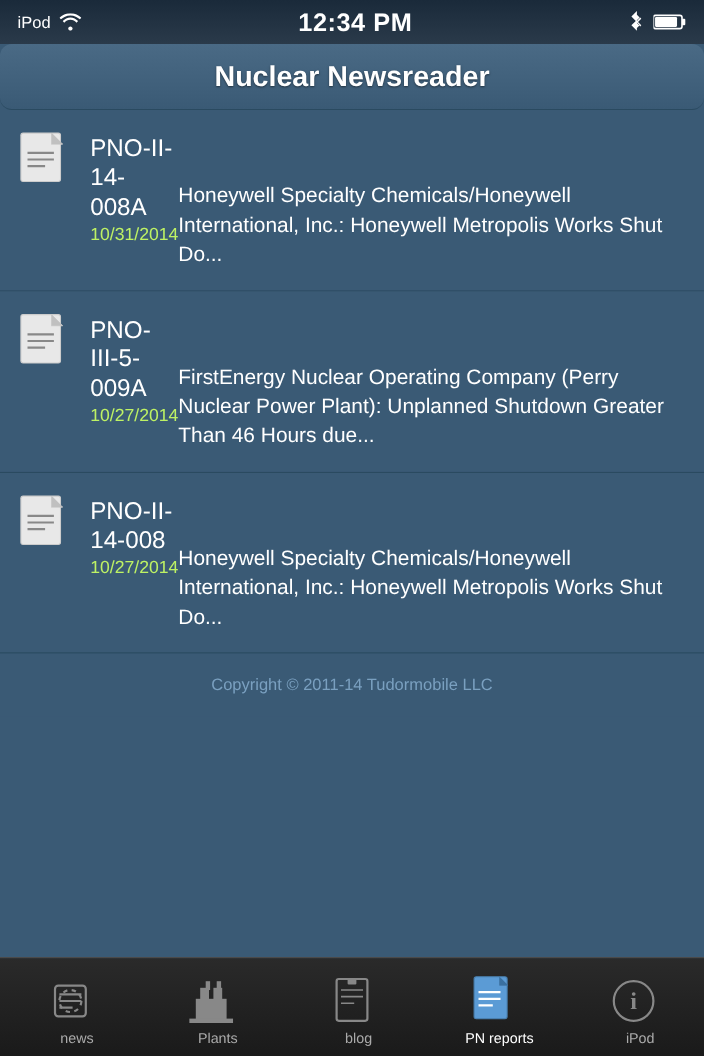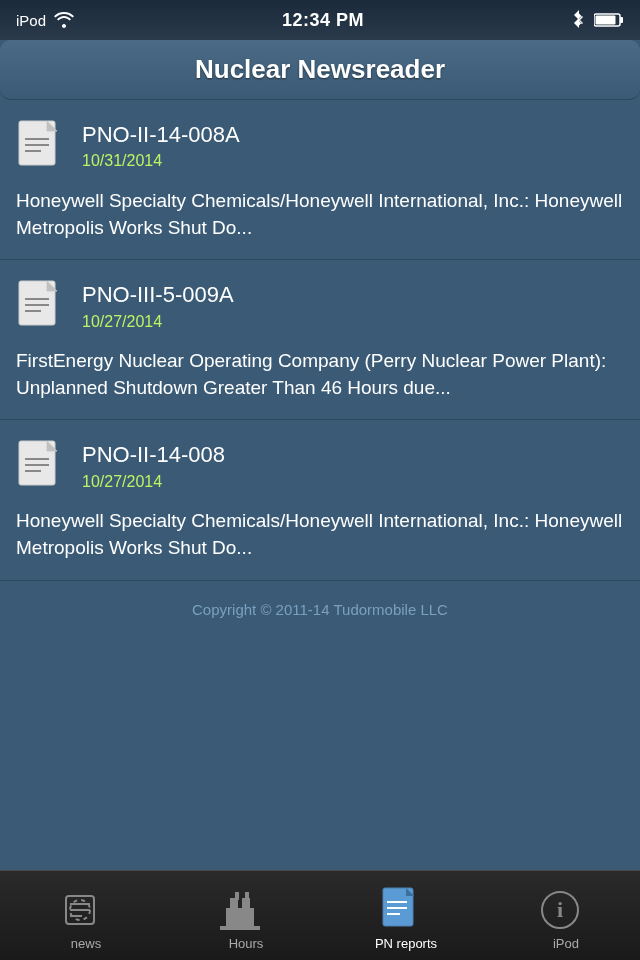--- a/index.html
+++ b/index.html
@@ -26,21 +26,21 @@
       font-size: 16px;
       font-weight: 500;
     }
     .status-left {
       display: flex;
       align-items: center;
       gap: 8px;
       font-size: 15px;
     }
     .status-center {
-      font-size: 18px;
+      font-size: 23px;
       font-weight: 600;
       letter-spacing: 0.5px;
     }
     .status-right {
       display: flex;
       align-items: center;
       gap: 8px;
       font-size: 15px;
     }
 
@@ -68,21 +68,21 @@
       background-color: #3a5a75;
       padding: 0;
     }
 
     
     .news-item {
       width: 100%;
       padding: 18px 16px 18px 16px;
       border-bottom: 1px solid #2a4a60;
       display: flex;
-      flex-direction: column;
+      flex-direction: row;
       background-color: #3a5a75;
     }
     .news-item-header {
       display: flex;
       align-items: flex-start;
       gap: 16px;
       margin-bottom: 10px;
     }
     .doc-icon {
       width: 50px;
@@ -110,20 +110,21 @@
     }
     .news-item-date {
       color: #bef264;
       font-size: 16px;
       margin-top: 4px;
     }
     .news-item-desc {
       color: white;
       font-size: 19px;
       line-height: 1.4;
+      margin-top: 48px;
     }
 
     
     .copyright {
       text-align: center;
       color: #7aa0c0;
       font-size: 15px;
       padding: 20px 4px;
     }
 
@@ -287,23 +288,35 @@
 
       <svg width="40" height="44" viewBox="0 0 40 44" fill="#888">
         <rect x="6" y="20" width="28" height="22"></rect>
         <rect x="10" y="10" width="8" height="12"></rect>
         <rect x="22" y="10" width="8" height="12"></rect>
         <rect x="15" y="4" width="4" height="8"></rect>
         <rect x="25" y="4" width="4" height="8"></rect>
         <rect x="0" y="38" width="40" height="4"></rect>
       </svg>
     </div>
-    <span class="tab-label">Hours</span>
-  </div>
-
+    <span class="tab-label">Plants</span>
+  </div>
+
+  <div class="tab-item">
+    <div class="tab-icon">
+      <svg width="36" height="44" viewBox="0 0 36 44" fill="none">
+        <rect x="4" y="2" width="28" height="38" rx="2" stroke="#888" stroke-width="2" fill="none"></rect>
+        <line x1="8" y1="12" x2="28" y2="12" stroke="#888" stroke-width="1.5"></line>
+        <line x1="8" y1="18" x2="28" y2="18" stroke="#888" stroke-width="1.5"></line>
+        <line x1="8" y1="24" x2="20" y2="24" stroke="#888" stroke-width="1.5"></line>
+        <rect x="14" y="1" width="8" height="6" rx="1" fill="#888"></rect>
+      </svg>
+    </div>
+    <span class="tab-label">blog</span>
+  </div>
 
   <div class="tab-item active">
     <div class="tab-icon">
       <svg width="40" height="48" viewBox="0 0 40 48" fill="none">
         <rect x="3" y="2" width="30" height="38" rx="2" fill="#5b9bd5" stroke="#4a80b0" stroke-width="1"></rect>
         <path d="M26 2 L26 10 L34 10" fill="#4a80b0"></path>
         <polygon points="26,2 34,10 26,10" fill="#3a70a0"></polygon>
         <line x1="7" y1="16" x2="27" y2="16" stroke="white" stroke-width="2"></line>
         <line x1="7" y1="22" x2="27" y2="22" stroke="white" stroke-width="2"></line>
         <line x1="7" y1="28" x2="20" y2="28" stroke="white" stroke-width="2"></line>

